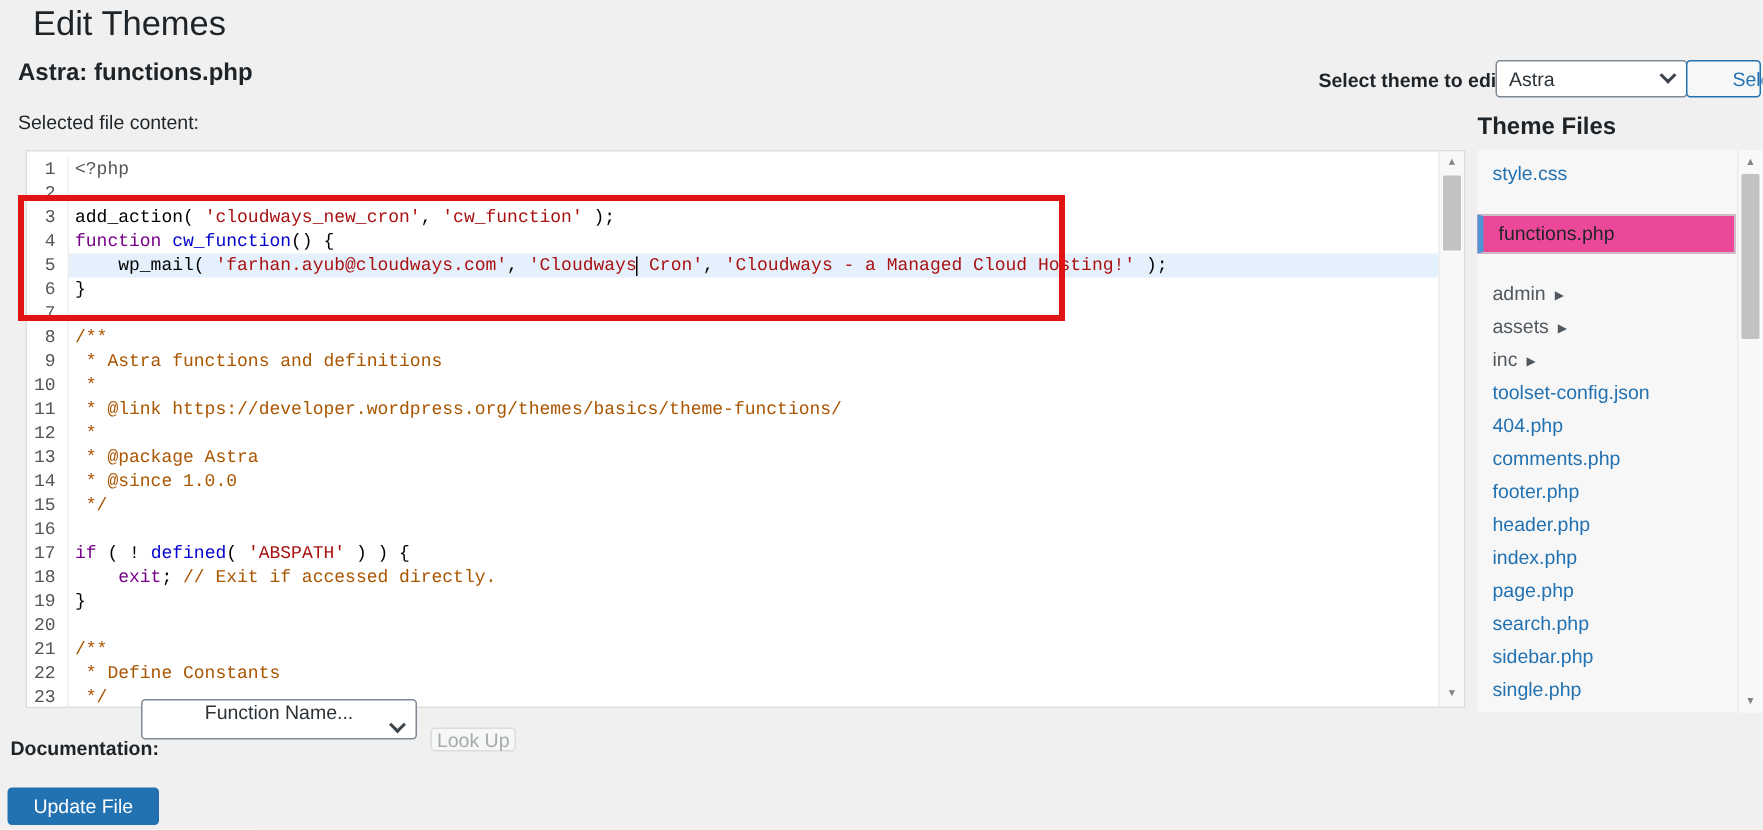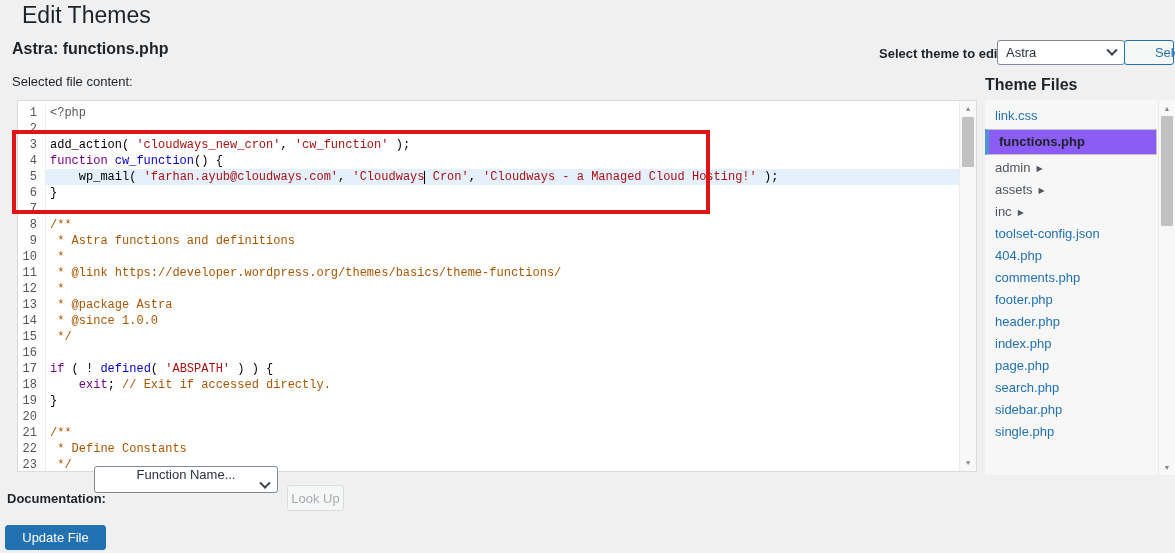--- a/index.html
+++ b/index.html
@@ -51,31 +51,31 @@
              border:4px solid #e01414; pointer-events:none; z-index:30; }
 
   
   .sidebar-title { position:absolute; left:985px; top:76px; font-size:16px; font-weight:600; color:#1d2327; }
   #theme-files { position:absolute; left:985px; top:100px; width:190px; height:375px; background:#f7f7f7; padding-top:5px; }
   .tf-item { position:relative; height:22px; line-height:22px; padding-left:10px; font-size:13px;
              width:172px; cursor:pointer; white-space:nowrap; }
   .tf-item.file { color:#2271b1; }
   .tf-item.folder { color:#50575e; }
   .tf-item .folder-arrow { font-size:8px; color:#50575e; margin-left:6px; vertical-align:1px; }
-  .tf-item.selected { background:#8b5cf6; border:1px solid #c3c4c7; border-left:4px solid #4f94d4;
-             color:#1d2327; font-weight:700; height:26px; line-height:24px; margin:2px 0; }
+  .tf-item.selected { background:#ec4899; border:1px solid #c3c4c7; border-left:4px solid #4f94d4;
+             color:#1d2327; font-weight:400; height:26px; line-height:24px; margin:16px 0; }
   #files-scroll { height:375px; top:0; }
   #files-scroll .thumb { top:16px; height:110px; }
 
   
   .doc-label { position:absolute; left:7px; top:491px; font-size:13px; font-weight:600; }
   #doc-select { left:94px; top:466px; width:184px; height:27px;flex-direction:column; }
   .btn-disabled { position:absolute; background:#f6f7f7; border:1px solid #dcdcde; color:#a7aaad;
              border-radius:3px; font-size:13px; display:flex; align-items:center; justify-content:center; }
-  #lookup-btn { left:287px; top:485px; width:57px; height:26px; }
+  #lookup-btn { left:287px; top:485px; width:57px; height:16px; }
 
   .btn-primary { position:absolute; background:#2271b1; border:1px solid #2271b1; color:#fff;
              border-radius:3px; font-size:13px; display:flex; align-items:center; justify-content:center; cursor:pointer; }
   #update-btn { left:5px; top:525px; width:101px; height:25px; }
 </style>
 </head>
 <body>
 
 <div id="stage">
 
@@ -190,21 +190,21 @@
       <span class="thumb"></span>
       <span class="arr" style="bottom:1px">▼</span>
     </div>
   </div>
 
   <div id="red-box"></div>
 
   <div class="sidebar-title">Theme Files</div>
   <div id="theme-files">
     <div id="file-items">
-        <div class="tf-item file"><span>link.css</span></div>
+        <div class="tf-item file"><span>style.css</span></div>
         <div class="tf-item file selected"><span>functions.php</span></div>
         <div class="tf-item folder"><span>admin</span><span class="folder-arrow">▶</span></div>
         <div class="tf-item folder"><span>assets</span><span class="folder-arrow">▶</span></div>
         <div class="tf-item folder"><span>inc</span><span class="folder-arrow">▶</span></div>
         <div class="tf-item file"><span>toolset-config.json</span></div>
         <div class="tf-item file"><span>404.php</span></div>
         <div class="tf-item file"><span>comments.php</span></div>
         <div class="tf-item file"><span>footer.php</span></div>
         <div class="tf-item file"><span>header.php</span></div>
         <div class="tf-item file"><span>index.php</span></div>

